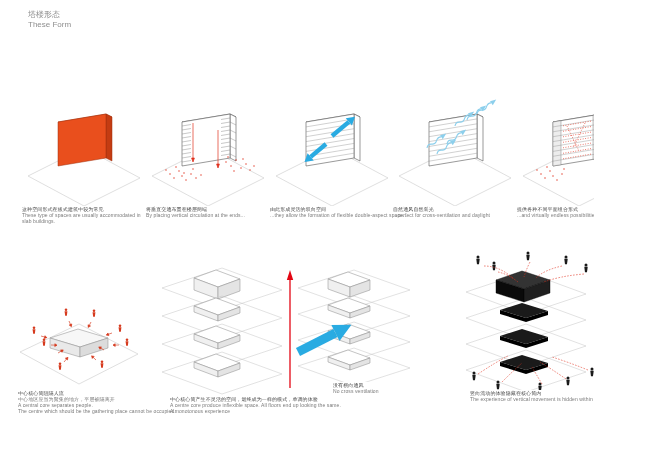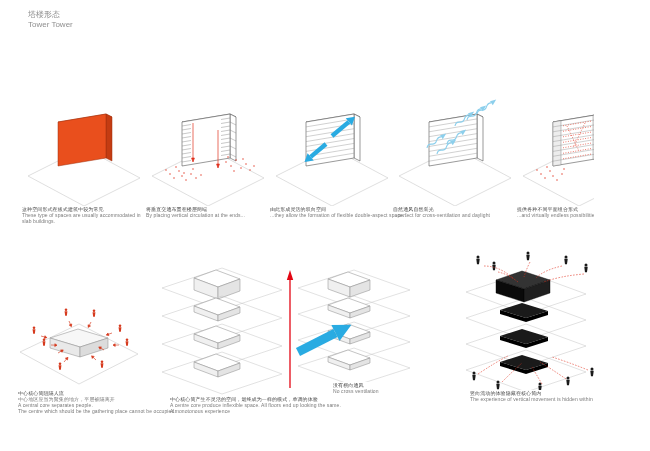--- a/index.html
+++ b/index.html
@@ -13,21 +13,21 @@
   .cap div:first-child { color:#4a4a4a; }
   .cell svg { display:block; }
 </style>
 </head>
 <body>
 
 <div id="canvas">
 
   <div class="title">
     <div>塔楼形态</div>
-    <div>Tower Tower</div>
+    <div>These Form</div>
   </div>
 
   <figure class="cell" style="left:22px; top:96px; width:124px;">
     <svg width="124" height="110" viewBox="0 0 124 110">
       <path d="M6 80 L62 52 L118 82 L62 110 Z" fill="none" stroke="#c9c9c9" stroke-width="0.6"></path>
       <g stroke="#9c2e0c" stroke-width="0.5">
         <polygon points="36,26 84,18 90,21 42,29" fill="#ef6a3c"></polygon>
         <polygon points="84,18 90,21 90,65 84,62" fill="#c43c12"></polygon>
         <polygon points="36,70 36,26 84,18 84,62" fill="#e94f1d"></polygon>
       </g>

